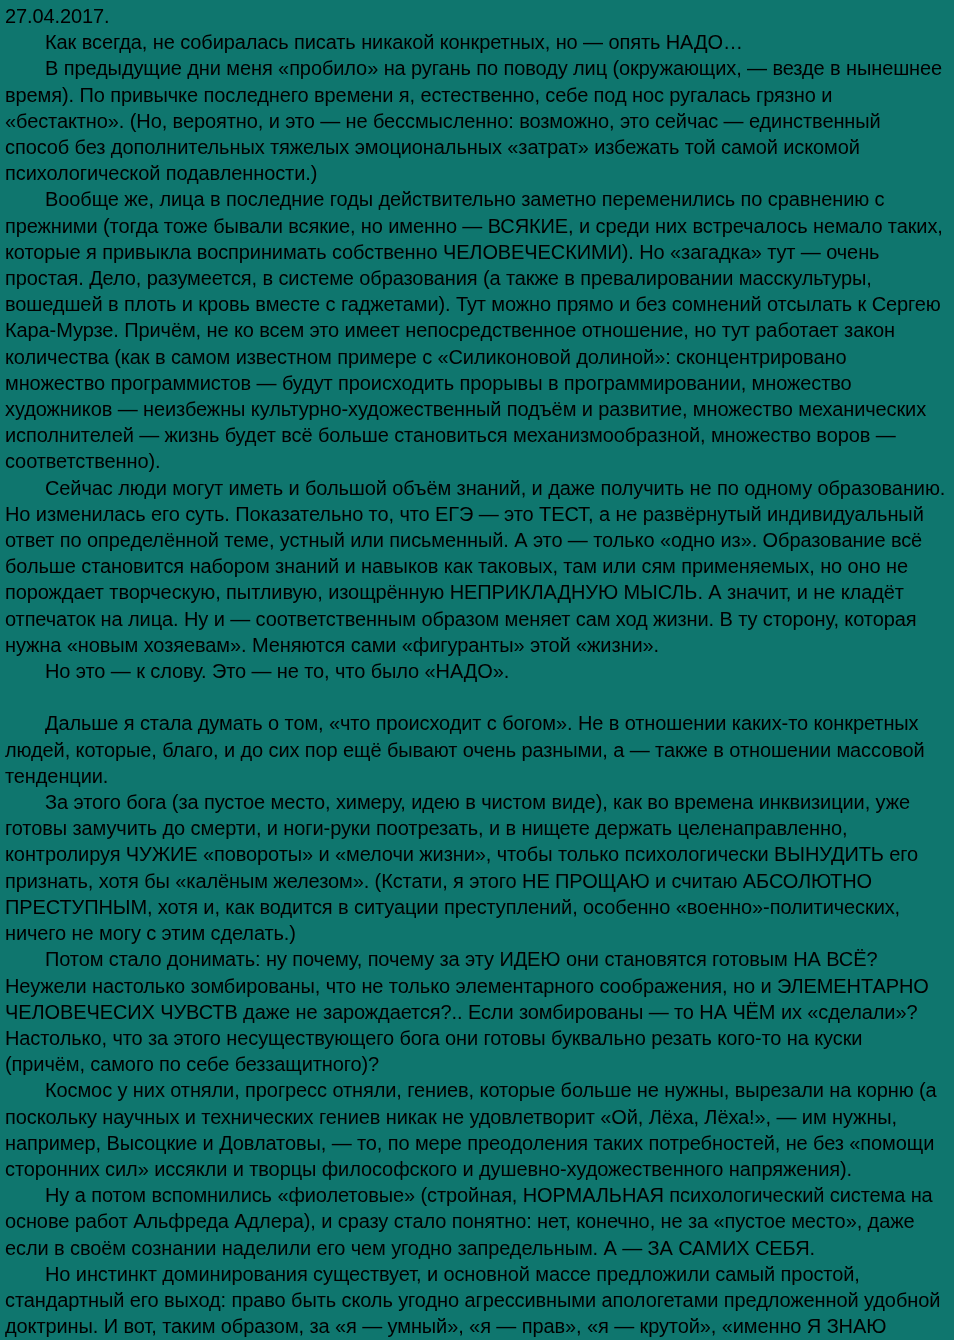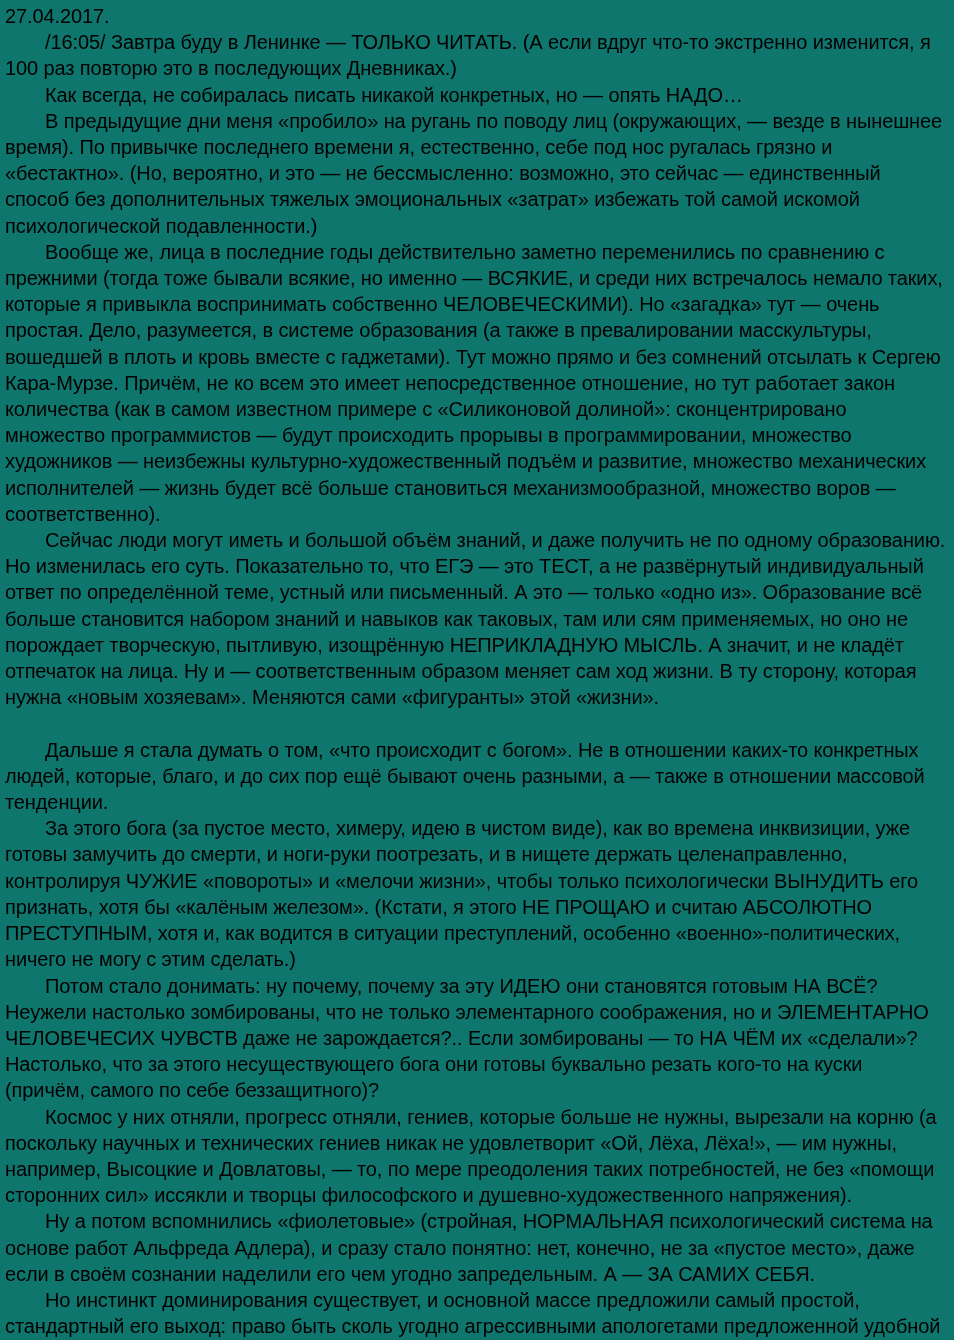--- a/index.html
+++ b/index.html
@@ -33,25 +33,25 @@
   }
   .blank-line {
     height: 26.2px;
   }
 </style>
 </head>
 <body>
 
 <div class="page">
   <p class="date-line">27.04.2017.</p>
-  <p class="para">/16:05/ Завтра буду в Ленинке — ТОЛЬКО ЧИТАТЬ. (А если вдруг что-то экстренно изменится, я 100 раз повторю это в последующих Дневниках.)</p>
   <p class="para">Как всегда, не собиралась писать никакой конкретных, но — опять НАДО…</p>
   <p class="para">В предыдущие дни меня «пробило» на ругань по поводу лиц (окружающих, — везде в нынешнее время). По привычке последнего времени я, естественно, себе под нос ругалась грязно и «бестактно». (Но, вероятно, и это — не бессмысленно: возможно, это сейчас — единственный способ без дополнительных тяжелых эмоциональных «затрат» избежать той самой искомой психологической подавленности.)</p>
   <p class="para">Вообще же, лица в последние годы действительно заметно переменились по сравнению с прежними (тогда тоже бывали всякие, но именно — ВСЯКИЕ,  и среди них встречалось немало таких, которые я привыкла воспринимать собственно ЧЕЛОВЕЧЕСКИМИ).  Но «загадка» тут — очень простая. Дело, разумеется, в системе образования (а также в превалировании масскультуры, вошедшей в плоть и кровь вместе с гаджетами). Тут можно прямо и без сомнений отсылать к Сергею Кара-Мурзе. Причём, не ко всем это имеет непосредственное отношение, но тут работает закон количества (как в самом известном примере с «Силиконовой долиной»: сконцентрировано множество программистов — будут происходить прорывы в программировании, множество художников — неизбежны культурно-художественный подъём и развитие, множество механических исполнителей — жизнь будет всё больше становиться механизмообразной, множество воров — соответственно).</p>
   <p class="para">Сейчас люди могут иметь и большой объём знаний, и даже получить не по одному образованию. Но изменилась его суть. Показательно то, что ЕГЭ — это ТЕСТ, а не развёрнутый индивидуальный ответ по определённой теме, устный или письменный. А это — только «одно из». Образование всё больше становится набором знаний и навыков как таковых, там или сям применяемых, но оно не порождает творческую, пытливую, изощрённую НЕПРИКЛАДНУЮ МЫСЛЬ. А значит, и не кладёт отпечаток на лица. Ну и — соответственным образом меняет сам ход жизни. В ту сторону, которая нужна «новым хозяевам». Меняются сами «фигуранты» этой «жизни».</p>
+  <p class="para">Но это — к слову. Это — не то, что было «НАДО».</p>
   <div class="blank-line"></div>
   <p class="para">Дальше я стала думать о том, «что происходит с богом». Не в отношении каких-то конкретных людей, которые, благо, и до сих пор ещё бывают очень разными, а — также в отношении массовой тенденции.</p>
   <p class="para">За этого бога (за пустое место, химеру, идею в чистом виде), как во времена инквизиции, уже готовы замучить до смерти, и ноги-руки поотрезать, и в нищете держать целенаправленно, контролируя ЧУЖИЕ «повороты» и «мелочи жизни», чтобы только психологически ВЫНУДИТЬ его признать, хотя бы «калёным железом». (Кстати, я этого НЕ ПРОЩАЮ и считаю АБСОЛЮТНО ПРЕСТУПНЫМ,  хотя и, как водится в ситуации преступлений, особенно «военно»-политических, ничего не могу с этим сделать.)</p>
   <p class="para">Потом стало донимать: ну почему, почему за эту ИДЕЮ они становятся готовым НА ВСЁ? Неужели настолько зомбированы, что не только элементарного соображения, но и ЭЛЕМЕНТАРНО  ЧЕЛОВЕЧЕСИХ ЧУВСТВ даже не зарождается?.. Если зомбированы — то НА ЧЁМ их «сделали»? Настолько, что за этого несуществующего бога они готовы буквально резать кого-то на куски (причём, самого по себе беззащитного)?</p>
   <p class="para">Космос у них отняли, прогресс отняли, гениев, которые больше не нужны, вырезали на корню (а поскольку научных и технических гениев никак не удовлетворит «Ой, Лёха, Лёха!», — им нужны, например, Высоцкие и Довлатовы, — то, по мере преодоления таких потребностей, не без «помощи сторонних сил» иссякли и творцы философского и душевно-художественного напряжения).</p>
   <p class="para">Ну а потом вспомнились «фиолетовые» (стройная, НОРМАЛЬНАЯ психологический система на основе работ Альфреда Адлера), и сразу стало понятно: нет, конечно, не за «пустое место», даже если в своём сознании наделили его чем угодно запредельным. А — ЗА САМИХ СЕБЯ.</p>
   <p class="para">Но инстинкт доминирования существует, и основной массе предложили самый простой, стандартный его выход: право быть сколь угодно агрессивными апологетами предложенной удобной доктрины. И вот, таким образом, за «я — умный», «я — прав», «я — крутой», «именно Я ЗНАЮ ИСТИНУ И ЕЙ ВЛАДЕЮ», «я — хороший и правильный, а ты — …» — вот за это и рвут всё, что подвернётся. Всё старо, как мир.</p>
 
 </div>
 

